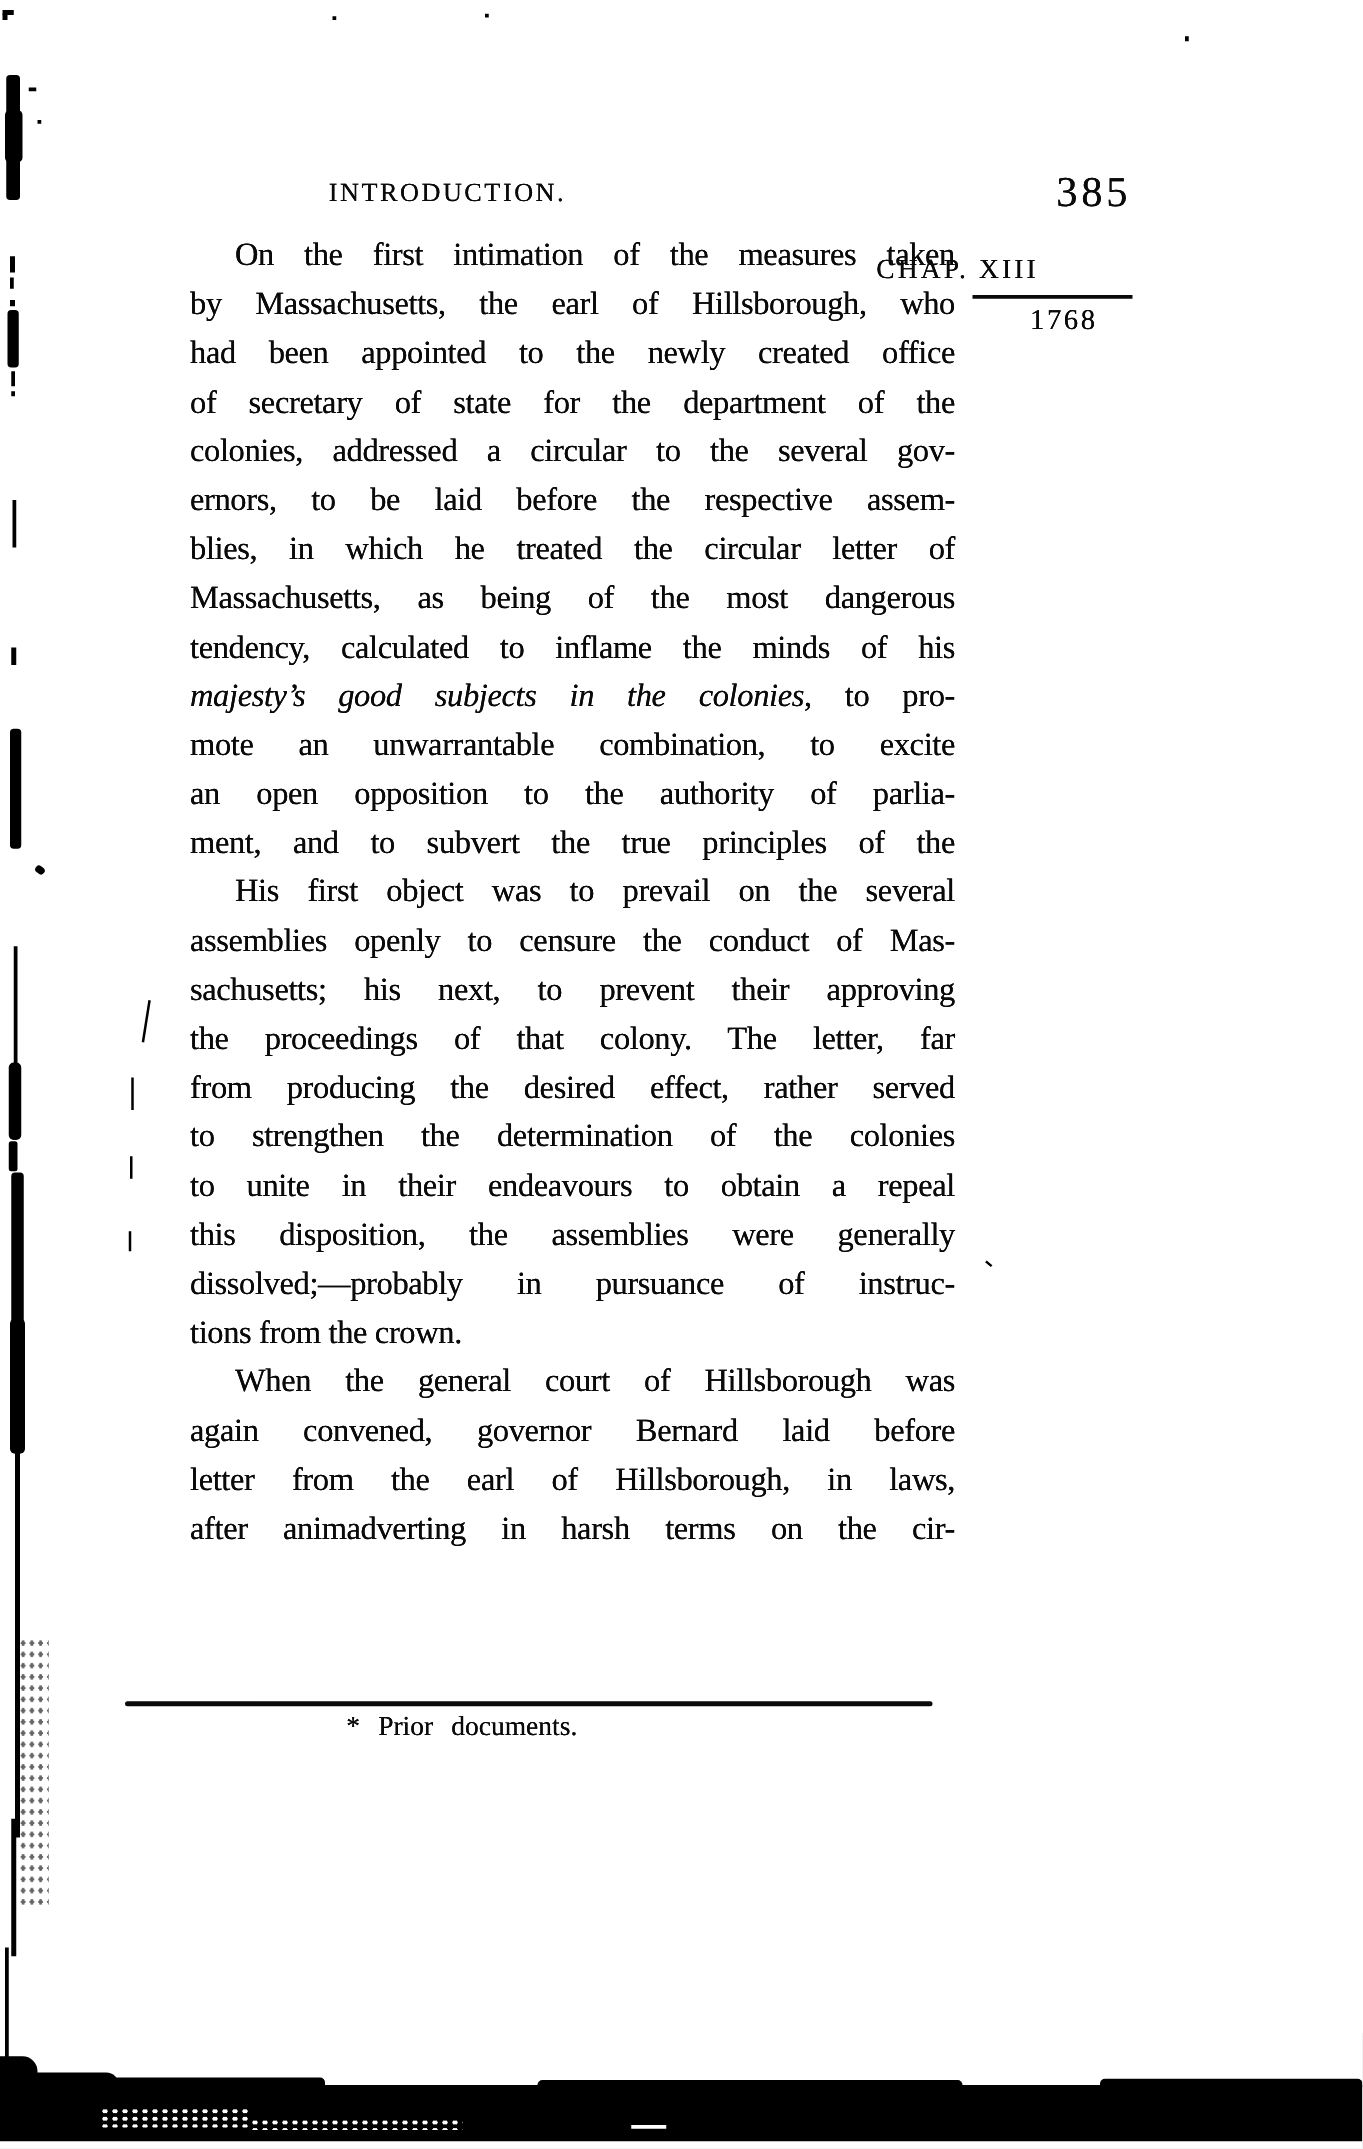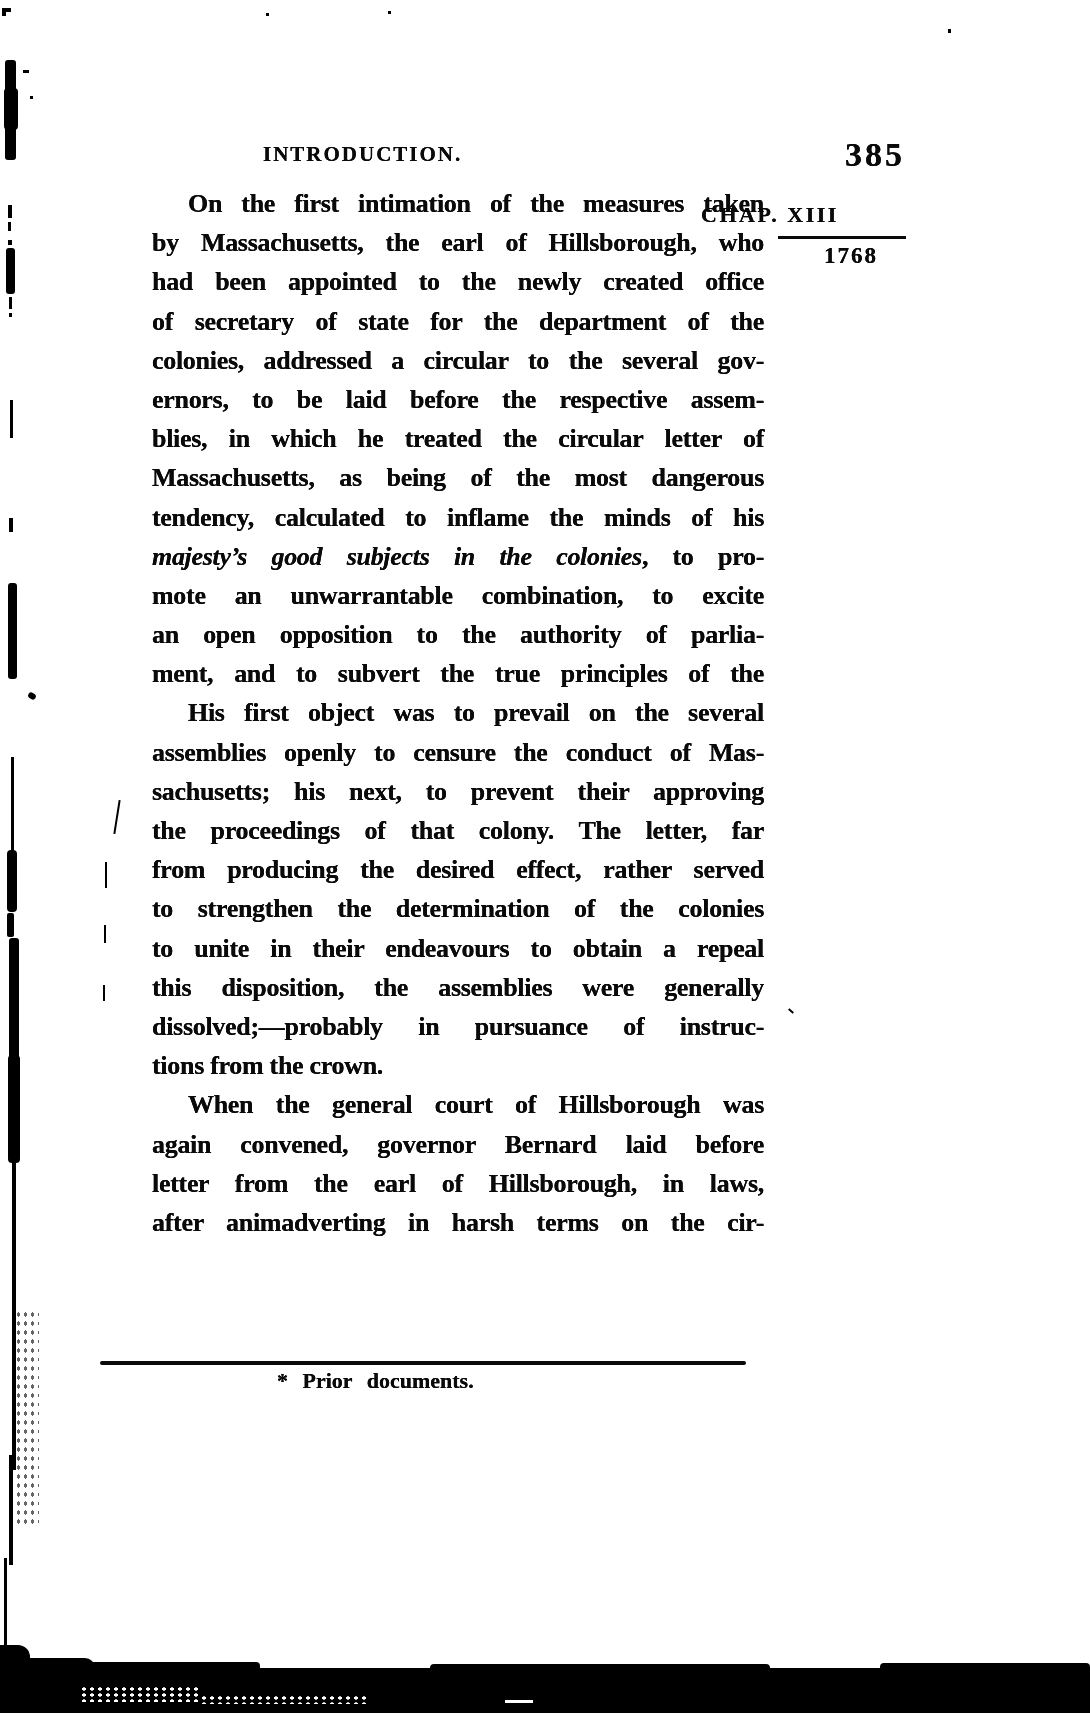--- a/index.html
+++ b/index.html
@@ -4,21 +4,20 @@
 <style>
   html, body { margin: 0; padding: 0; background: #e8e8e8; }
   .page {
     position: relative;
     width: 1090px;
     height: 1719px;
     background: #ffffff;
     overflow: hidden;
     font-family: "Liberation Serif", serif;
     color: #0a0a0a;
-    font-weight: bold;
   }
 
   
   .running-head {
     position: absolute;
     left: 263px; top: 142px;
     font-size: 21px;
     letter-spacing: 2px;
     text-shadow: 0 0 0.5px #000;
     white-space: nowrap;

